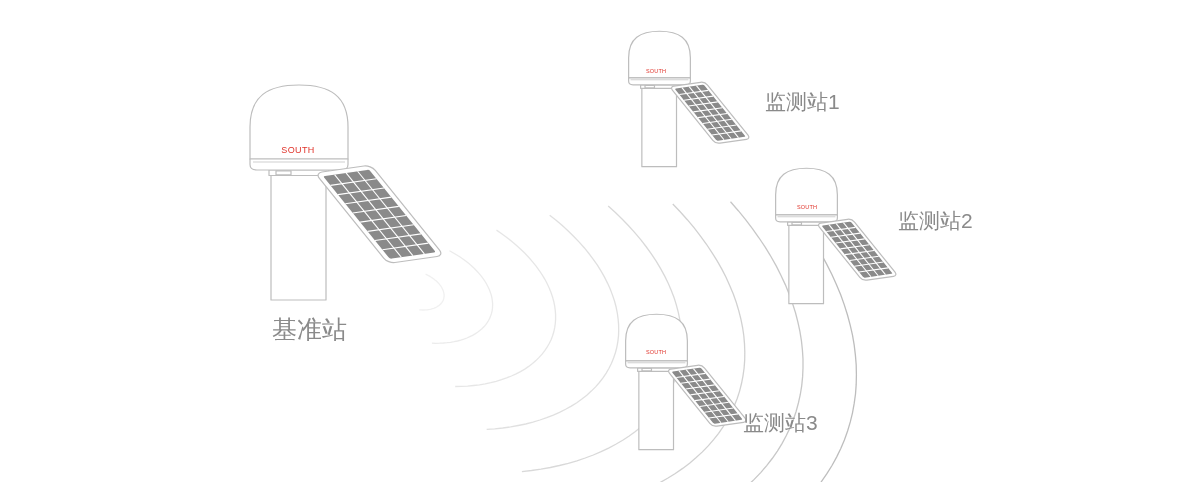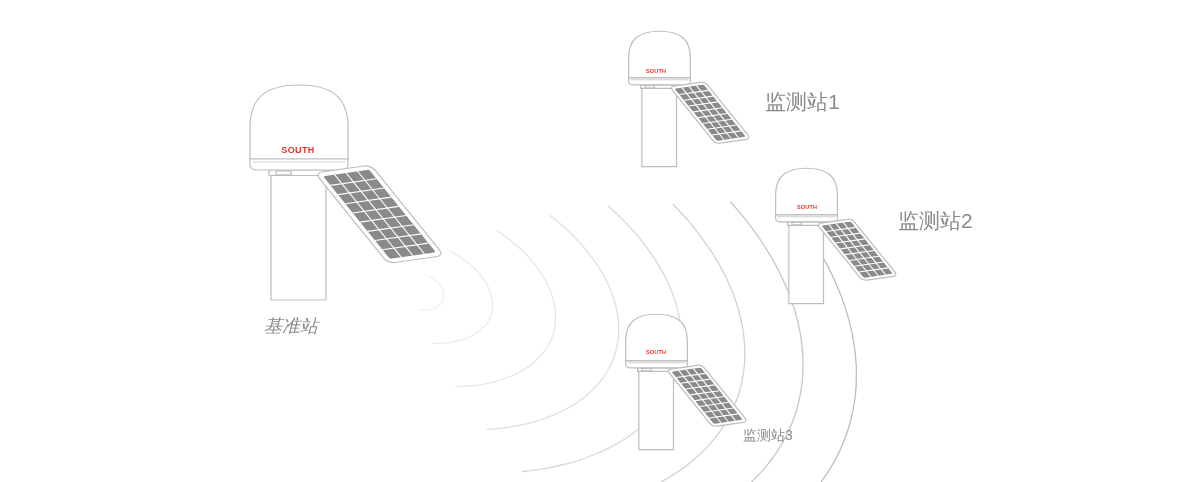--- a/index.html
+++ b/index.html
@@ -9,31 +9,31 @@
   }
   .canvas svg{position:absolute;left:0;top:0;}
   
   .ln{fill:#ffffff;stroke:#bdbdbd;stroke-width:1.2;vector-effect:non-scaling-stroke;stroke-linejoin:round;}
   .lnThin{fill:none;stroke:#cfcfcf;stroke-width:1;vector-effect:non-scaling-stroke;}
   .cells{fill:#8a8a8a;stroke:none;}
   .grid{stroke:#ffffff;stroke-width:1.1;vector-effect:non-scaling-stroke;}
   
   .logo{
     position:absolute;transform:translate(-50%,-50%);
-    color:#e0342b;font-weight:bold;letter-spacing:.4px;white-space:nowrap;
+    color:#e0342b;font-weight:normal;letter-spacing:.4px;white-space:nowrap;
   }
   .logo-base{left:298px;top:150px;font-size:9px;}
   .logo-m1{left:656px;top:71px;font-size:5.5px;letter-spacing:.2px;}
   .logo-m2{left:807px;top:207px;font-size:5.5px;letter-spacing:.2px;}
   .logo-m3{left:656px;top:352px;font-size:5.5px;letter-spacing:.2px;}
   .label{position:absolute;color:#8a8a8a;white-space:nowrap;line-height:1;}
-  .label-base{left:264px;top:317px;font-size:18px;font-style:italic;}
+  .label-base{left:272px;top:317px;font-size:25px;}
   .label-m1{left:757px;top:91px;font-size:21px;margin-left:8px;}
   .label-m2{left:898px;top:210px;font-size:21px;}
-  .label-m3{left:743px;top:428px;font-size:14px;}
+  .label-m3{left:743px;top:412px;font-size:21px;}
 </style>
 </head>
 <body>
 
 <div class="canvas">
 
   <svg width="1200" height="482" viewBox="0 0 1200 482">
     <defs>
       <g id="station-shape">
 

